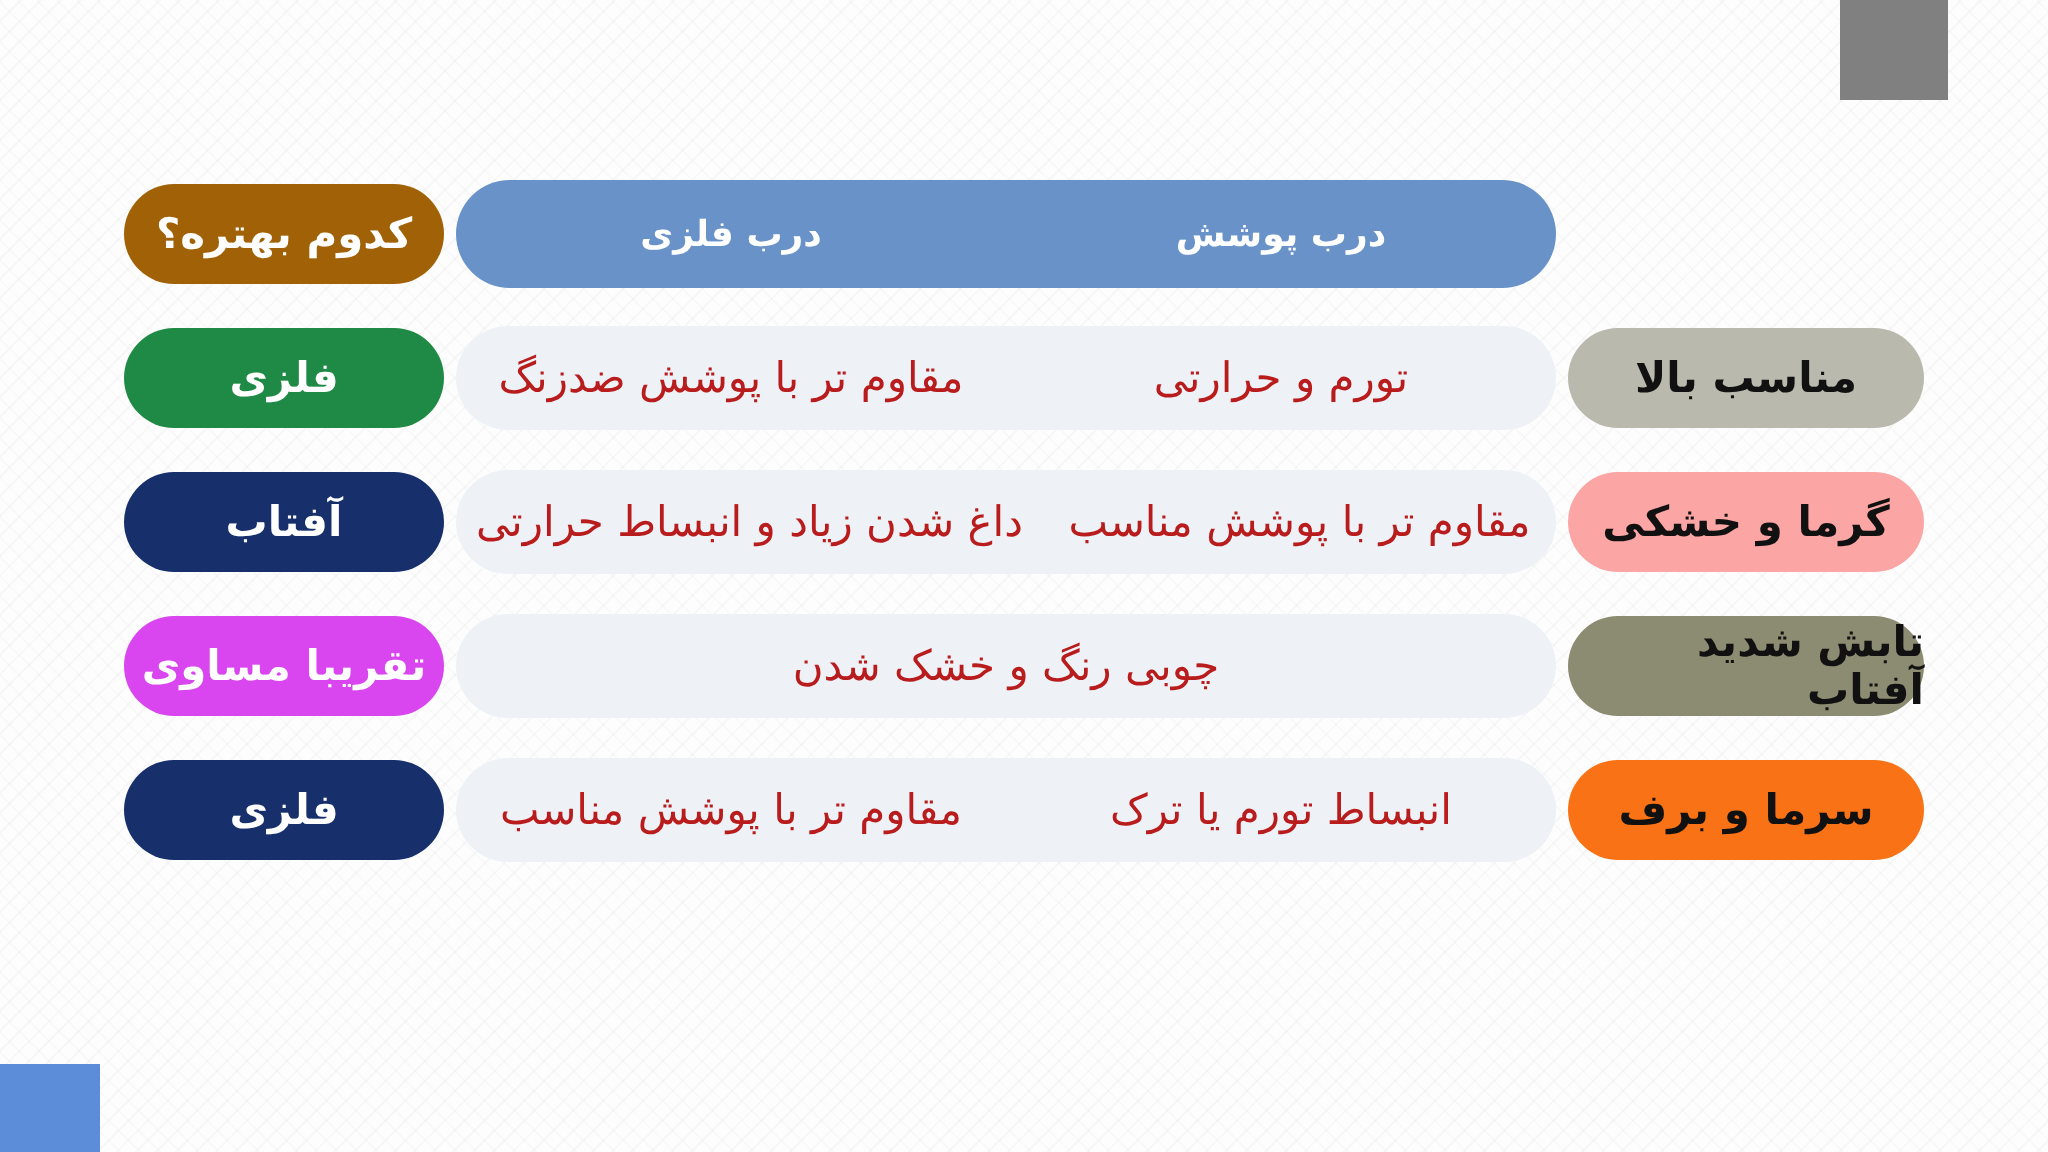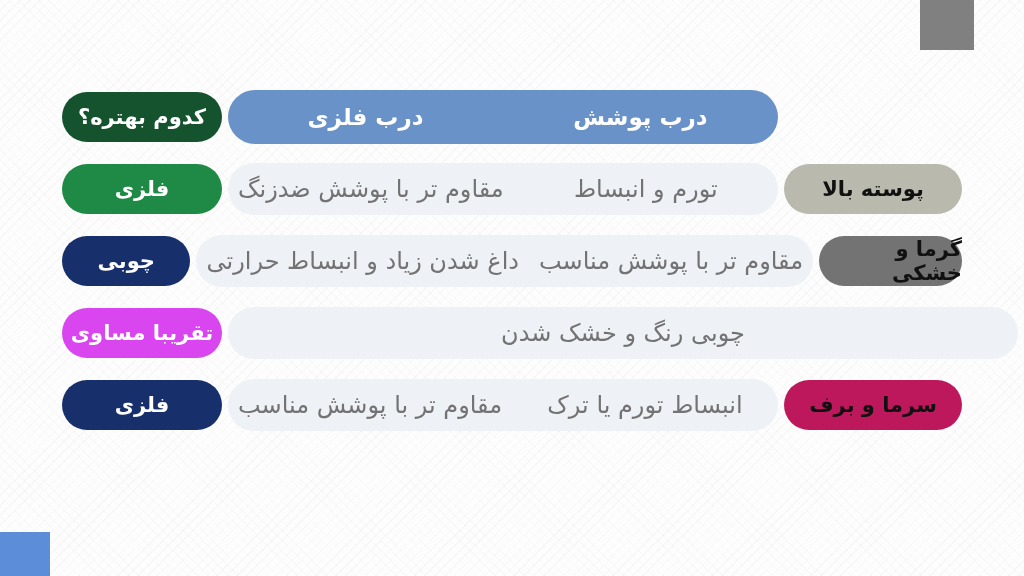--- a/index.html
+++ b/index.html
@@ -84,30 +84,30 @@
     margin: 0 6px;
   }
   .panel.header {
     background: #6892c8;
     height: 54px;
     border-radius: 27px;
   }
   .cell {
     flex: 1;
     text-align: center;
-    font-size: 24px;
-    color: #737373;
+    font-size: 21px;
+    color: #b91c1c;
     padding: 0 10px;
     box-sizing: border-box;
     white-space: nowrap;
   }
   .panel.header .cell {
     color: #ffffff;
     font-weight: bold;
-    font-size: 23px;
+    font-size: 18px;
   }
 
   
   .verdict {
     width: 160px;
     margin-left: 62px;
     height: 50px;
     border-radius: 25px;
     display: flex;
     align-items: center;
@@ -126,50 +126,51 @@
 <div class="corner-bl"></div>
 
 <div class="table">
 
   <div class="row">
     <div class="cond spacer"></div>
     <div class="panel header">
       <div class="cell">درب پوشش</div>
       <div class="cell">درب فلزی</div>
     </div>
-    <div class="verdict" style="background:#14532d">کدوم بهتره؟</div>
+    <div class="verdict" style="background:#a16207">کدوم بهتره؟</div>
   </div>
 
   <div class="row">
-    <div class="cond" style="background:#b9b9ae">پوسته بالا</div>
+    <div class="cond" style="background:#b9b9ae">مناسب بالا</div>
     <div class="panel">
-      <div class="cell">تورم و انبساط</div>
+      <div class="cell">تورم و حرارتی</div>
       <div class="cell">مقاوم تر با پوشش ضدزنگ</div>
     </div>
     <div class="verdict" style="background:#1f8a45">فلزی</div>
   </div>
 
   <div class="row">
-    <div class="cond" style="background:#737373">گرما و خشکی</div>
+    <div class="cond" style="background:#fca5a5">گرما و خشکی</div>
     <div class="panel">
       <div class="cell">مقاوم تر با پوشش مناسب</div>
       <div class="cell">داغ شدن زیاد و انبساط حرارتی</div>
     </div>
-    <div class="verdict" style="background:#17306b">چوبی</div>
+    <div class="verdict" style="background:#17306b">آفتاب</div>
   </div>
 
   <div class="row">
+    <div class="cond" style="background:#8c8c72">تابش شدید آفتاب</div>
     <div class="panel">
       <div class="cell">چوبی رنگ و خشک شدن</div>
     </div>
     <div class="verdict" style="background:#d946ef">تقریبا مساوی</div>
   </div>
 
   <div class="row">
-    <div class="cond" style="background:#be185d">سرما و برف</div>
+    <div class="cond" style="background:#f97316">سرما و برف</div>
     <div class="panel">
       <div class="cell">انبساط تورم یا ترک</div>
       <div class="cell">مقاوم تر با پوشش مناسب</div>
     </div>
     <div class="verdict" style="background:#17306b">فلزی</div>
   </div>
 
 </div>
 
 </body></html>

